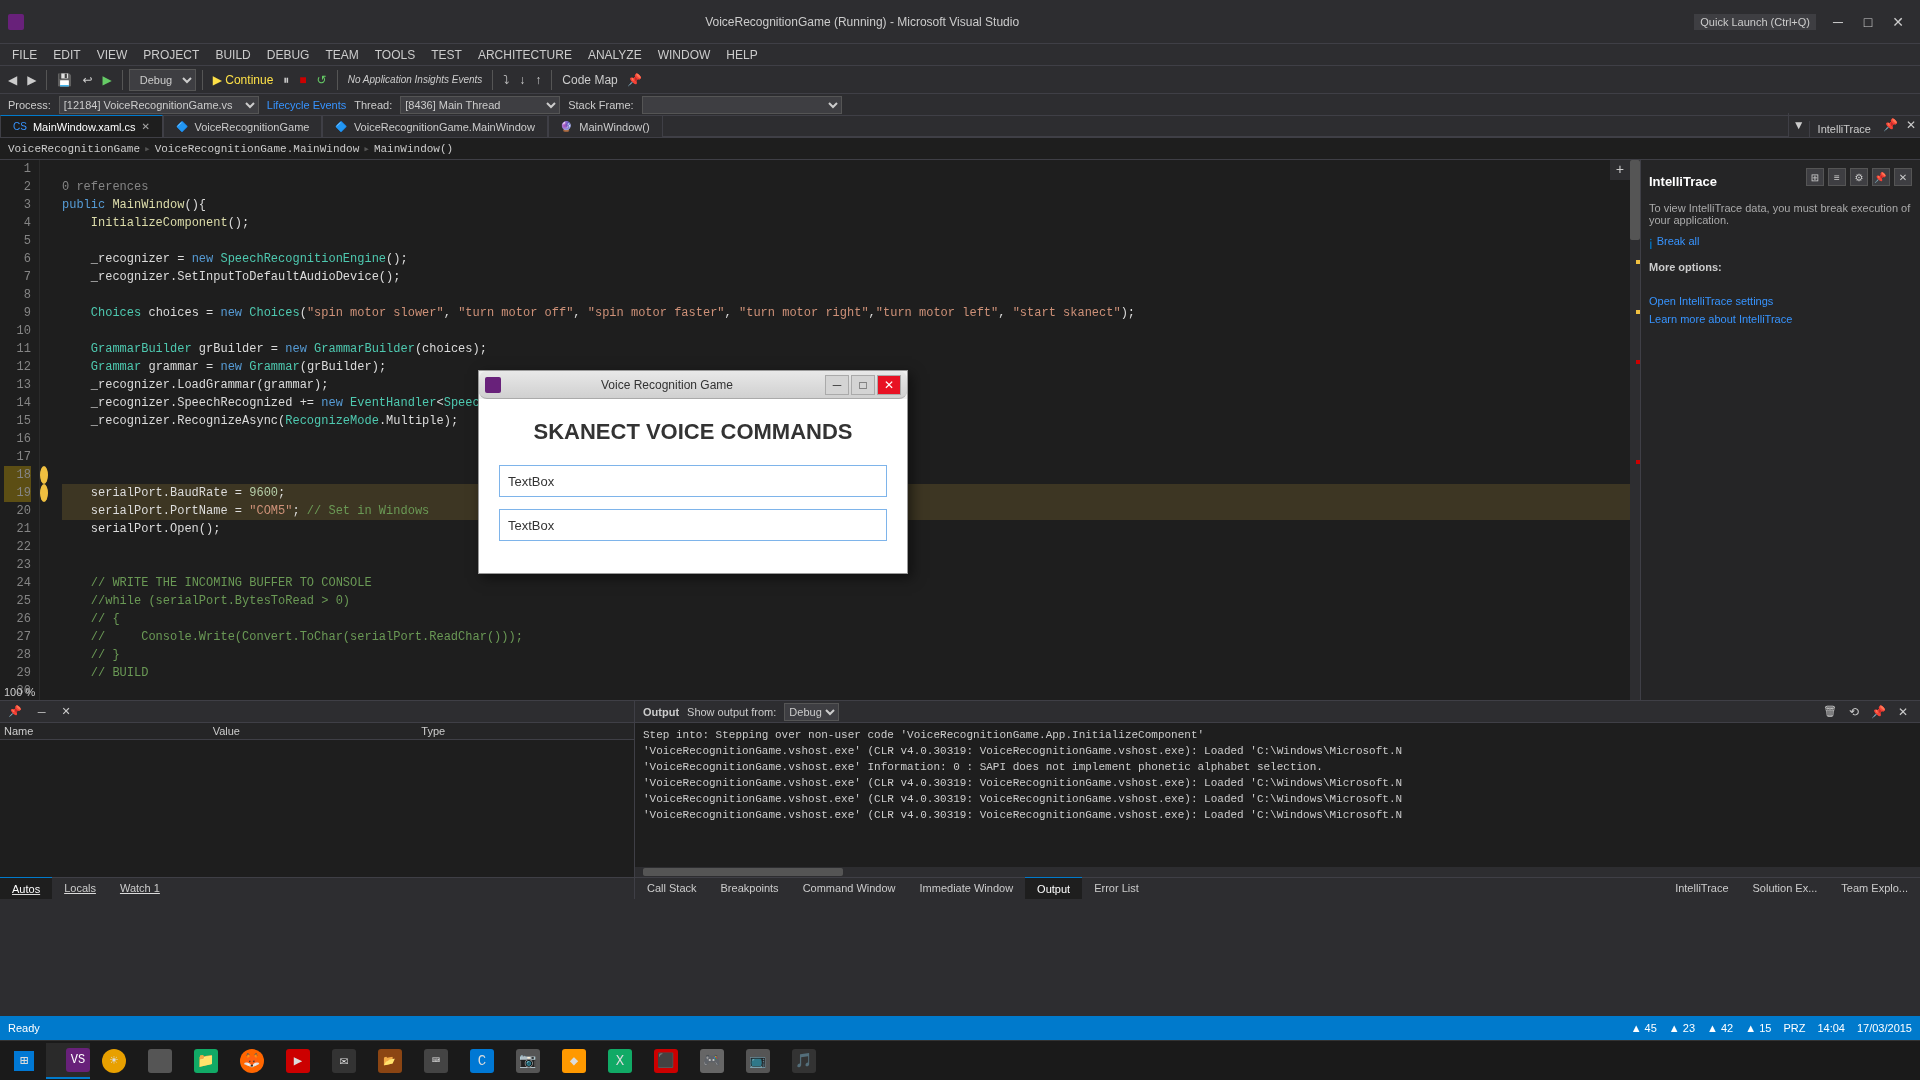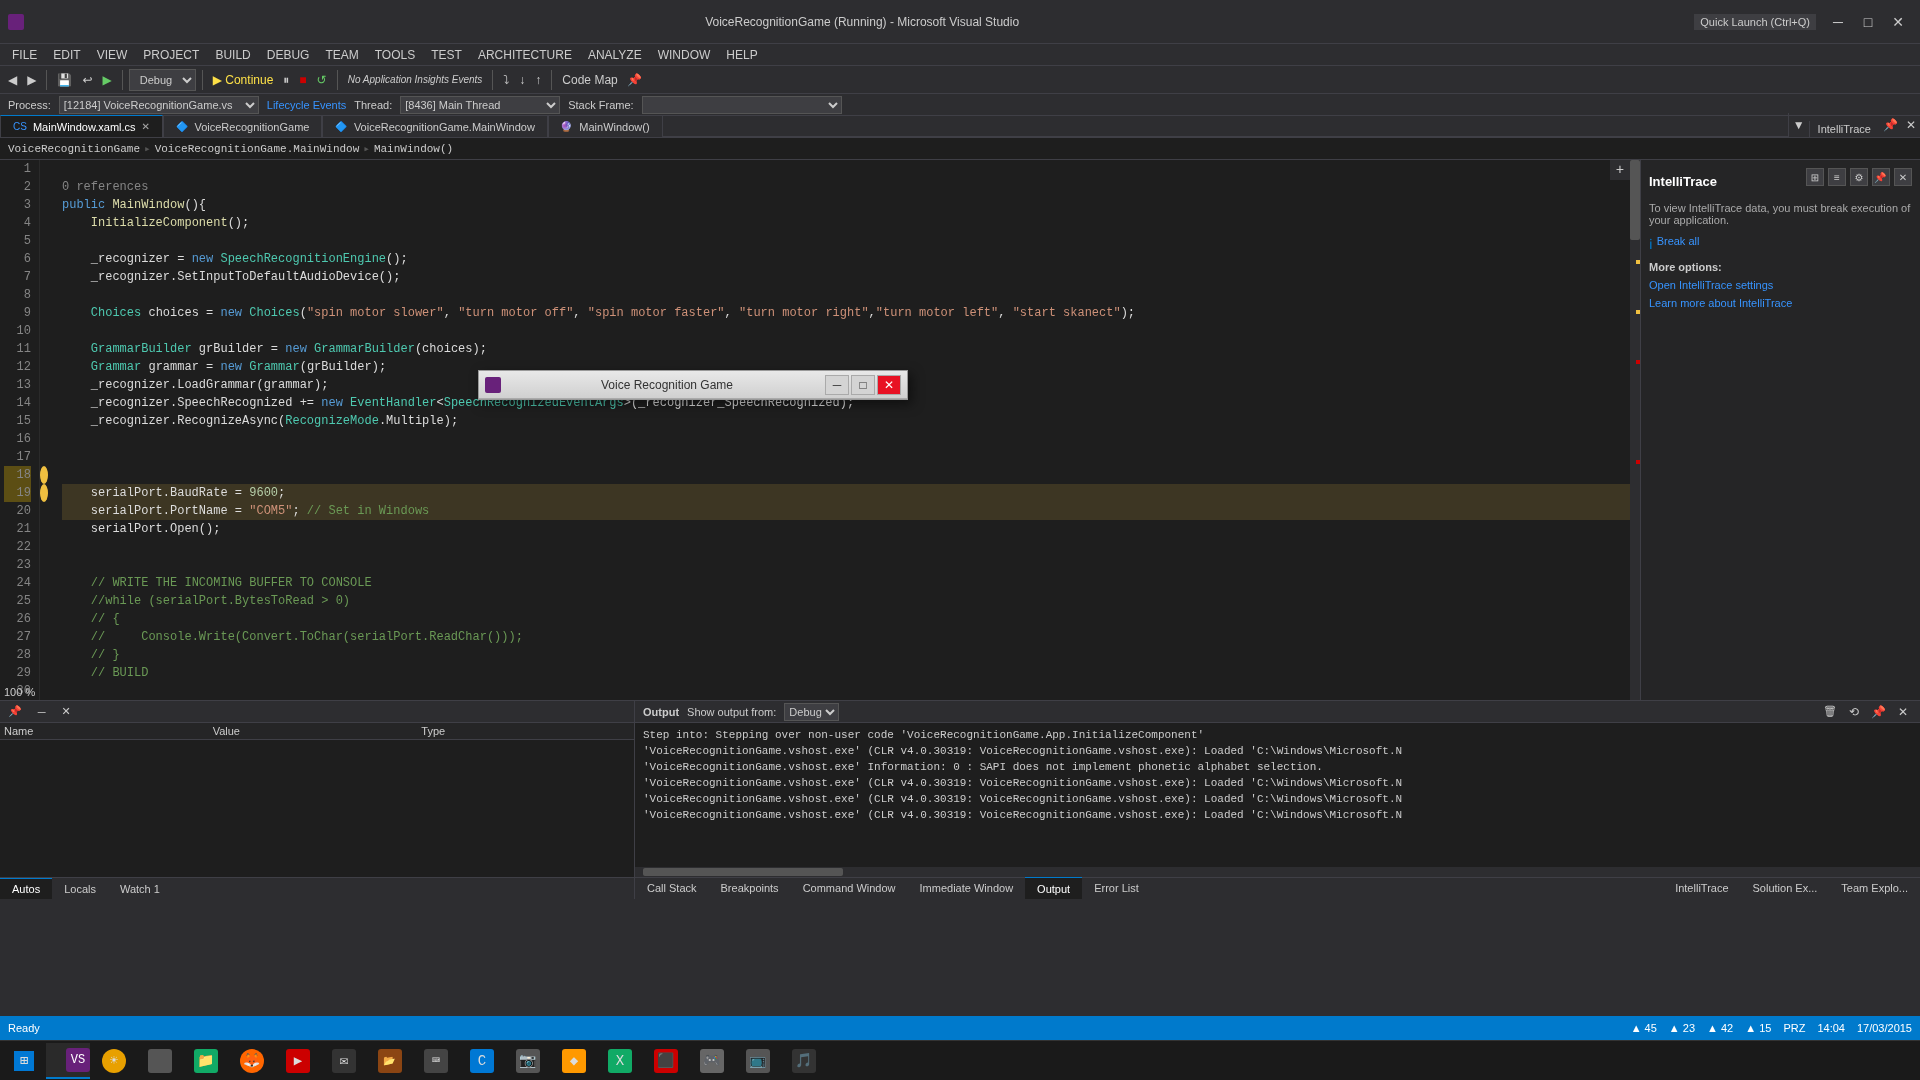--- a/index.html
+++ b/index.html
@@ -73,21 +73,21 @@
     #output-content { padding: 4px 8px; font-size: 11px; color: #ccc; overflow: hidden; line-height: 16px; }
 
     
     #status-bar { height: 24px; background: #007acc; display: flex; align-items: center; padding: 0 8px; font-family: 'Segoe UI', sans-serif; font-size: 11px; color: #fff; gap: 16px; position: fixed; bottom: 0; left: 0; right: 0; }
 
     
     #taskbar { height: 40px; background: #1a1a1a; display: flex; align-items: center; padding: 0 4px; position: fixed; bottom: 24px; left: 0; right: 0; border-top: 1px solid #333; }
 
     
     #floating-window { position: absolute; top: 370px; left: 478px; width: 430px; background: #f0f0f0; border: 1px solid #999; box-shadow: 4px 4px 12px rgba(0,0,0,0.5); z-index: 100; }
-    #fw-titlebar { height: 28px; background: linear-gradient(to bottom, #e8e8e8, #d0d0d0); display: flex; align-items: center; padding: 0 6px; border-bottom: 1px solid #aaa; }
+    #fw-titlebar { height: 28px; background: linear-gradient(to bottom, #e8e8e8, #d0d0d0); display: flex; align-items: center; padding: 0 6px; border-bottom: 1px solid #aaa; border-radius: 8px; }
     #fw-titlebar .fw-icon { width: 16px; height: 16px; background: #68217a; border-radius: 2px; margin-right: 8px; }
     #fw-titlebar .fw-title { flex: 1; font-family: 'Segoe UI', sans-serif; font-size: 12px; color: #333; text-align: center; }
     #fw-titlebar .fw-controls { display: flex; gap: 2px; }
     #fw-titlebar .fw-btn { width: 24px; height: 20px; background: #d4d4d4; border: 1px solid #aaa; cursor: pointer; display: flex; align-items: center; justify-content: center; font-size: 12px; color: #333; }
     #fw-titlebar .fw-btn.close-btn { background: #e81123; color: white; }
     #fw-content { padding: 20px; background: white; }
     #fw-content h1 { font-family: 'Segoe UI', Arial, sans-serif; font-size: 22px; font-weight: bold; color: #333; text-align: center; margin-bottom: 20px; }
     .fw-textbox { width: 100%; height: 32px; border: 1px solid #7eb4ea; background: white; padding: 4px 8px; font-family: 'Segoe UI', sans-serif; font-size: 13px; color: #333; margin-bottom: 12px; outline: none; }
 
     
@@ -313,21 +313,21 @@
         <div class="rp-icon">⚙</div>
         <div class="rp-icon">📌</div>
         <div class="rp-icon">✕</div>
       </div>
     </div>
     <p style="font-size:11px;color:#aaa;">To view IntelliTrace data, you must break execution of your application.</p>
     <div style="display:flex;align-items:center;gap:4px;margin-bottom:8px;">
       <span style="color:#007acc;font-size:14px;">ℹ</span>
       <a href="#" style="color:#3794ff;text-decoration:none;font-size:11px;">Break all</a>
     </div>
-    <div style="font-size:11px;color:#ccc;font-weight:bold;margin-bottom:6px;">More options:</div>
+    <div style="font-size:11px;color:#ccc;font-weight:bold;margin-bottom:22px;">More options:</div>
     <a href="#" style="color:#3794ff;text-decoration:none;display:block;margin-bottom:6px;font-size:11px;">Open IntelliTrace settings</a>
     <a href="#" style="color:#3794ff;text-decoration:none;display:block;font-size:11px;">Learn more about IntelliTrace</a>
   </div>
 </div>
 
 <div id="bottom-area" style="height:199px;border-top:1px solid #3f3f46;display:flex;flex-direction:column;">
 
   <div id="bottom-panels" style="display:flex;flex:1;overflow:hidden;">
 
     <div id="autos-panel" style="width:635px;background:#1e1e1e;border-right:1px solid #3f3f46;display:flex;flex-direction:column;">
@@ -336,21 +336,21 @@
         <span style="cursor:pointer;">─</span>
         <span style="cursor:pointer;">✕</span>
       </div>
       <div style="display:flex;background:#252526;border-bottom:1px solid #3f3f46;font-family:'Segoe UI',sans-serif;font-size:11px;color:#ccc;padding:2px 4px;">
         <span style="flex:1;">Name</span>
         <span style="flex:1;">Value</span>
         <span style="flex:1;">Type</span>
       </div>
       <div style="flex:1;"></div>
 
-      <div style="height:22px;background:#2d2d30;display:flex;align-items:center;border-top:1px solid #3f3f46;">
+      <div style="height:22px;background:#2d2d30;display:flex;align-items:flex-end;border-top:1px solid #3f3f46;text-decoration:underline;">
         <div class="bottom-tab active" style="border-top:1px solid #007acc;background:#1e1e1e;">Autos</div>
         <div class="bottom-tab">Locals</div>
         <div class="bottom-tab">Watch 1</div>
       </div>
     </div>
 
     <div id="output-panel" style="flex:1;background:#1e1e1e;display:flex;flex-direction:column;">
       <div id="output-header" style="height:22px;background:#2d2d30;display:flex;align-items:center;padding:0 8px;border-bottom:1px solid #3f3f46;font-family:'Segoe UI',sans-serif;font-size:11px;color:#ccc;gap:8px;">
         <span style="font-weight:bold;">Output</span>
         <span>Show output from:</span>
@@ -469,13 +469,18 @@
 <div id="floating-window">
   <div id="fw-titlebar">
     <div class="fw-icon"></div>
     <span class="fw-title">Voice Recognition Game</span>
     <div class="fw-controls">
       <button class="fw-btn">─</button>
       <button class="fw-btn">□</button>
       <button class="fw-btn close-btn">✕</button>
     </div>
   </div>
+  <div id="fw-content">
+    <h1>SKANECT VOICE COMMANDS</h1>
+    <input class="fw-textbox" type="text" value="TextBox" style="">
+    <input class="fw-textbox" type="text" value="TextBox" style="">
+  </div>
 </div>
 
 </body></html>

